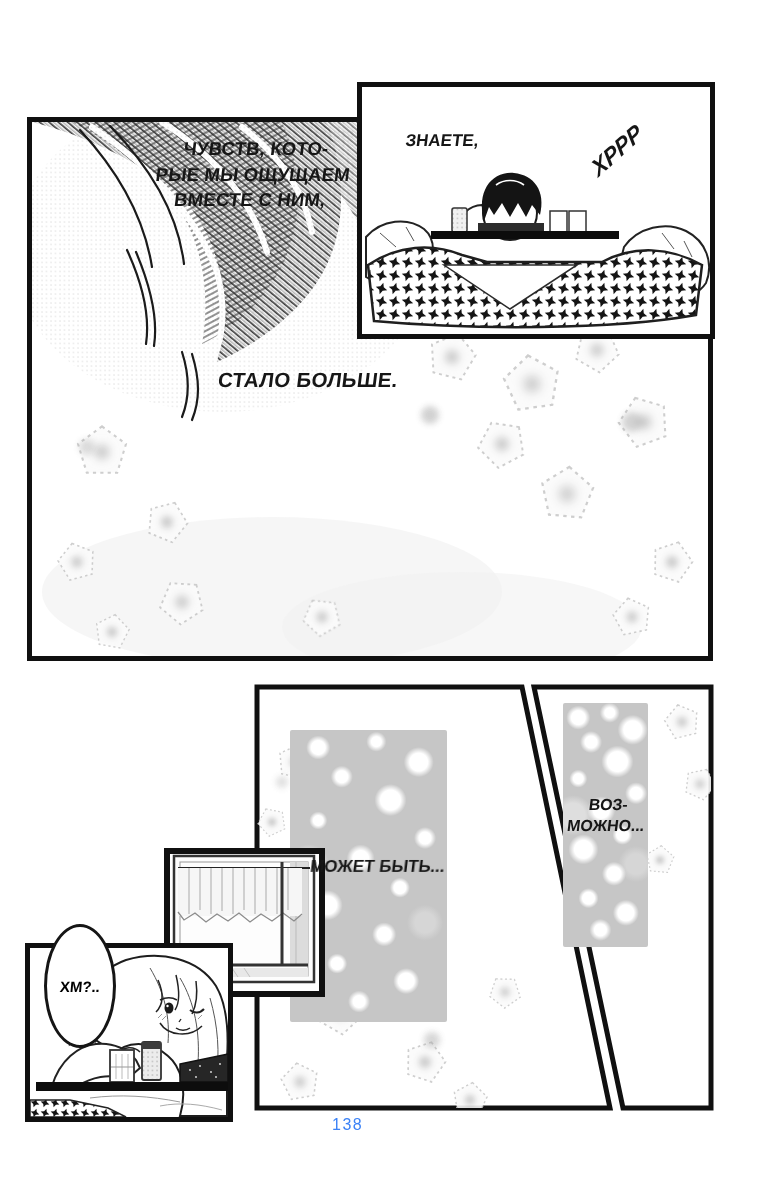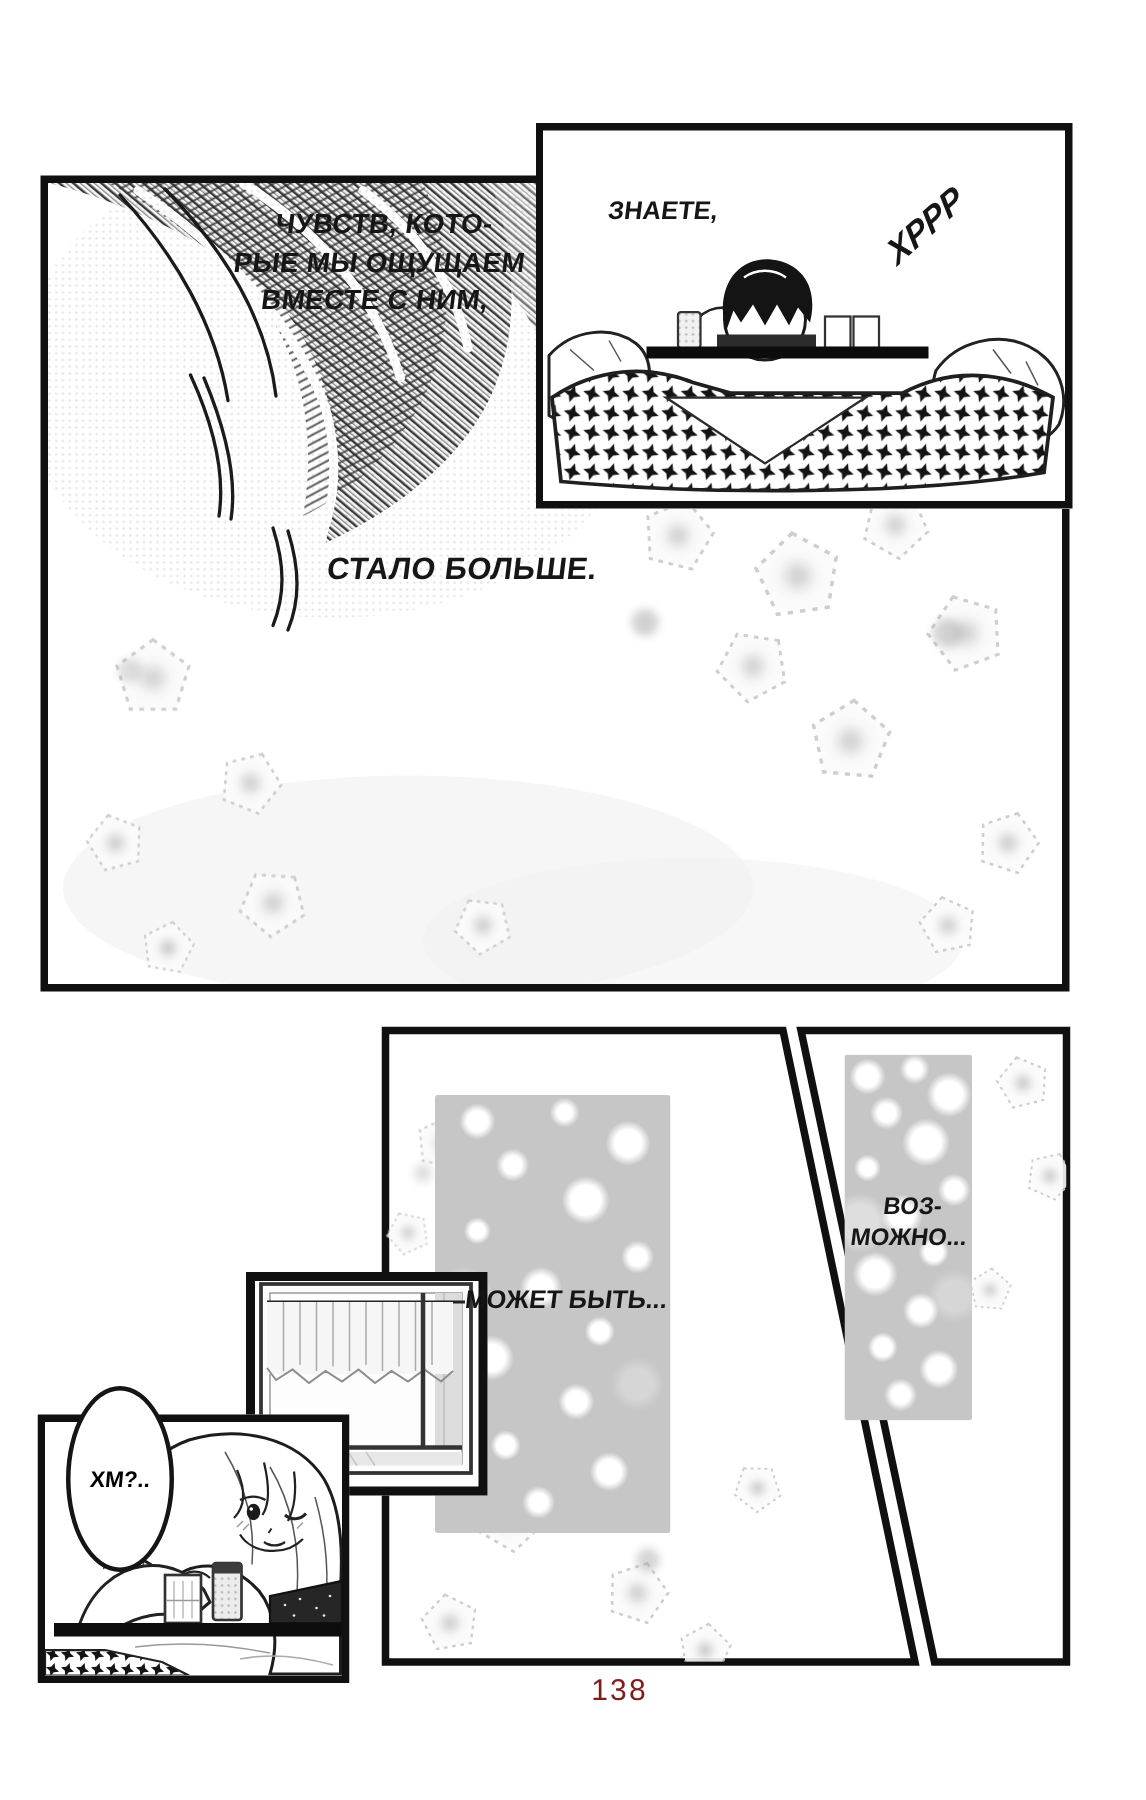--- a/index.html
+++ b/index.html
@@ -11,21 +11,21 @@
          text-align:center;transform:skewX(-7deg);}
   .nar{font-size:18.5px;line-height:1.38;letter-spacing:.2px;}
   .cap{font-size:20.5px;letter-spacing:.3px;}
   .speech{font-size:17px;}
   .sfx{font-size:23px;font-style:italic;transform:rotate(-42deg) skewX(-10deg);}
   .cap3{font-size:17px;}
   .cap4{font-size:16px;line-height:1.3;}
   .bubble{position:absolute;background:#fff;border:3px solid #151515;border-radius:50%;
           display:flex;align-items:center;justify-content:center;box-sizing:border-box;z-index:9;}
   .bubble span{font-size:15px;font-weight:bold;transform:skewX(-5deg);}
-  .pageno{position:absolute;font-size:20px;color:#7f1d1d;letter-spacing:1.5px;text-align:right;
+  .pageno{position:absolute;font-size:16px;color:#3b82f6;letter-spacing:1.5px;text-align:left;
           font-family:"Liberation Sans",sans-serif;}
   .bokeh{position:absolute;background-color:#c6c6c6;border-radius:2px;
     background-image:
       radial-gradient(circle at 18% 6%,  #ffffff 0 7px,  rgba(255,255,255,0) 12px),
       radial-gradient(circle at 55% 4%,  #ffffff 0 5px,  rgba(255,255,255,0) 10px),
       radial-gradient(circle at 82% 11%, #ffffff 0 9px,  rgba(255,255,255,0) 15px),
       radial-gradient(circle at 33% 16%, #ffffff 0 6px,  rgba(255,255,255,0) 11px),
       radial-gradient(circle at 64% 24%, #ffffff 0 10px, rgba(255,255,255,0) 16px),
       radial-gradient(circle at 18% 31%, #ffffff 0 5px,  rgba(255,255,255,0) 9px),
       radial-gradient(circle at 86% 37%, #ffffff 0 6px,  rgba(255,255,255,0) 11px),

